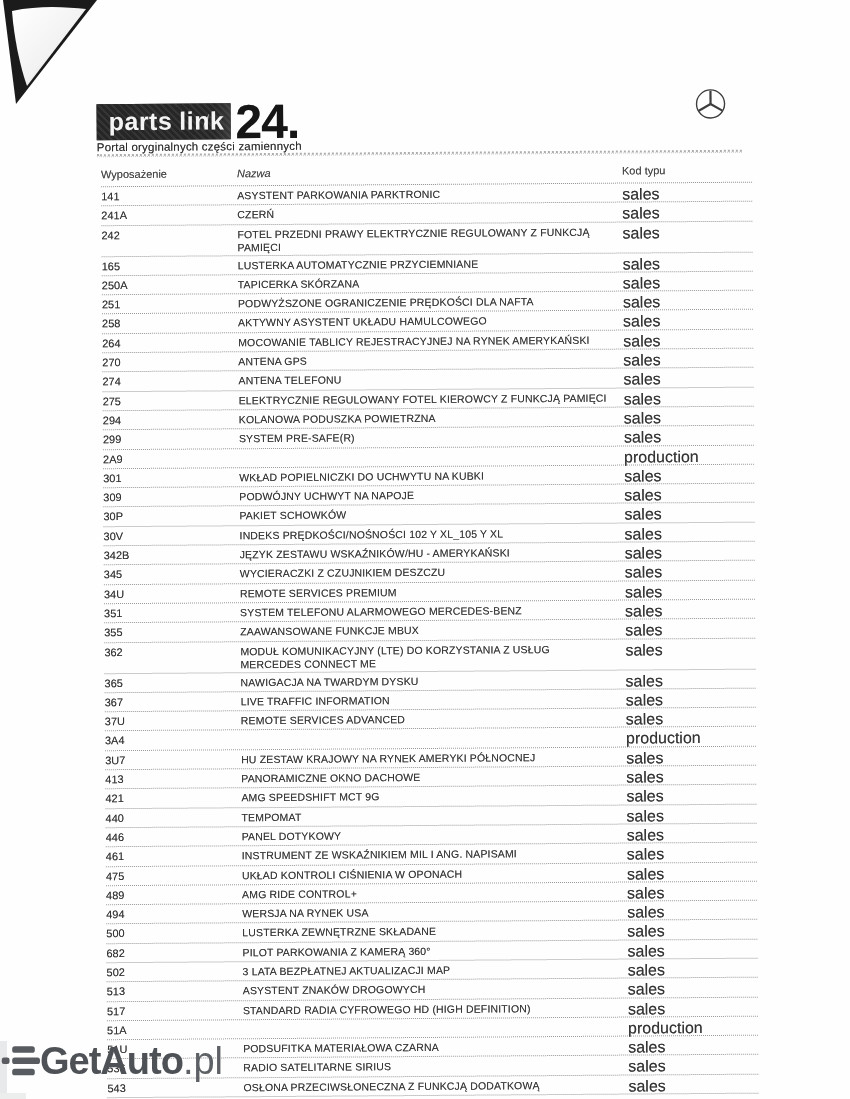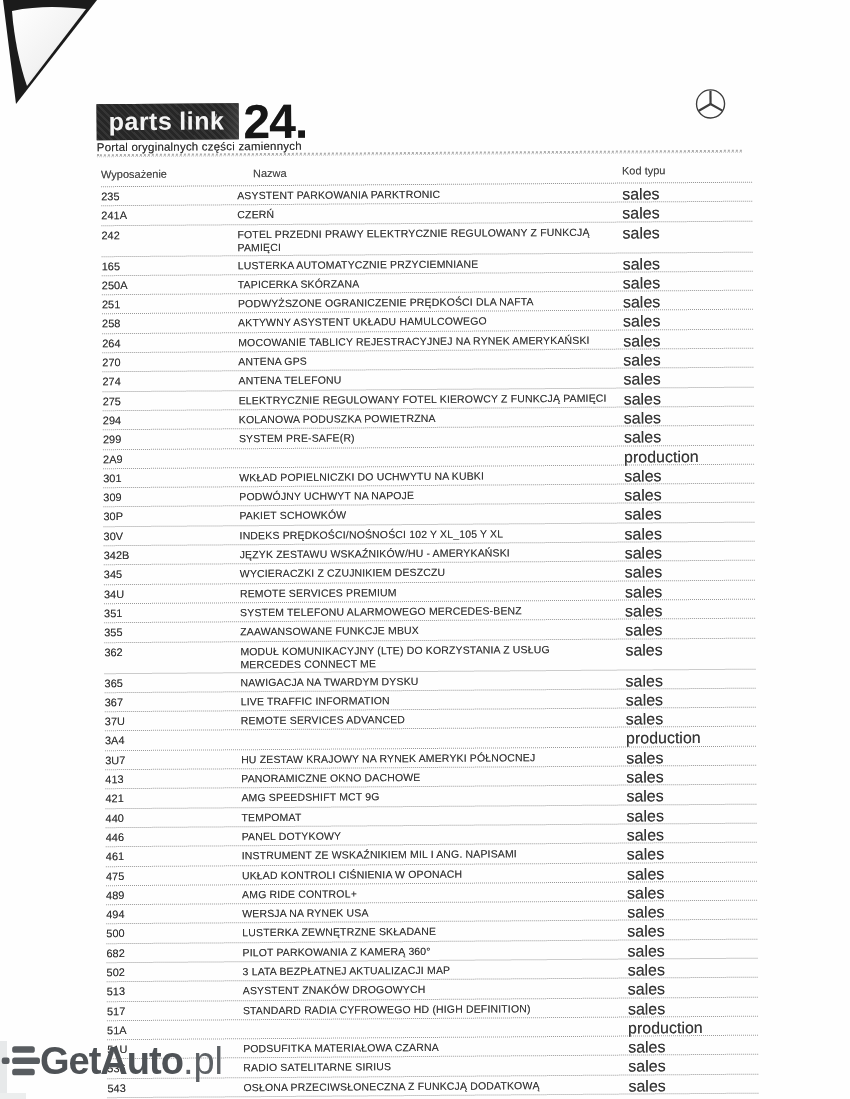--- a/index.html
+++ b/index.html
@@ -17,21 +17,21 @@
   .fuzz{ text-shadow:0 0 .5px rgba(70,70,70,.65); }
 
   
   .logo-row{position:absolute;left:100px;top:102px;white-space:nowrap;}
   .logo-box{
     display:inline-block;vertical-align:bottom;
     background:
       repeating-linear-gradient(45deg, rgba(255,255,255,.07) 0 2px, transparent 2px 5px),
       linear-gradient(90deg,#262626 0 88%, #3a3a3a 100%),#232323;
     color:#f4f4f4;
-    padding:3px 14px 5px 12px;
+    padding:3px 6px 5px 12px;
     font-size:25px;font-weight:bold;letter-spacing:.5px;line-height:28px;
     position:relative;
   }
   .logo-box .slash{
     position:absolute;right:22px;top:0;bottom:0;width:5px;
     background:linear-gradient(115deg, transparent 44%, rgba(255,255,255,.8) 47%, transparent 58%);
   }
   .logo-24{
     display:inline-block;vertical-align:bottom;
     font-size:48px;font-weight:800;color:#161616;line-height:34px;
@@ -49,21 +49,21 @@
   .mb-star{position:absolute;left:697px;top:89px;}
 
   
   .fold{position:absolute;left:0;top:0;}
 
   
   .table{position:absolute;left:104px;top:163px;width:651px;}
   .thead{position:relative;height:21px;border-bottom:1px dotted #8f8f8f;}
   .thead span{position:absolute;top:3px;font-size:11px;color:#474747;}
   .th-code{left:0;}
-  .th-name{left:152px;}
+  .th-name{left:136px;font-style:italic;}
   .th-type{left:521px;}
   .row{
     position:relative;min-height:19.3px;box-sizing:border-box;
     border-bottom:1px dotted #989898;padding:3px 0 1px 0;
   }
   .c-code{position:absolute;left:0;top:3px;font-size:11px;color:#333;}
   .c-name{
     display:block;margin-left:136px;width:372px;
     font-size:10.5px;line-height:13px;letter-spacing:.15px;color:#353535;
   }
@@ -103,21 +103,21 @@
   </svg>
 
   <div class="table">
     <div class="thead">
       <span class="th-code">Wyposażenie</span>
       <span class="th-name">Nazwa</span>
       <span class="th-type">Kod typu</span>
     </div>
     <div id="tbody">
   <div class="row">
-    <span class="c-code">235</span>
+    <span class="c-code">141</span>
     <span class="c-name">ASYSTENT PARKOWANIA PARKTRONIC</span>
     <span class="c-type">sales</span>
   </div>
 
   <div class="row">
     <span class="c-code">241A</span>
     <span class="c-name">CZERŃ</span>
     <span class="c-type">sales</span>
   </div>
 

